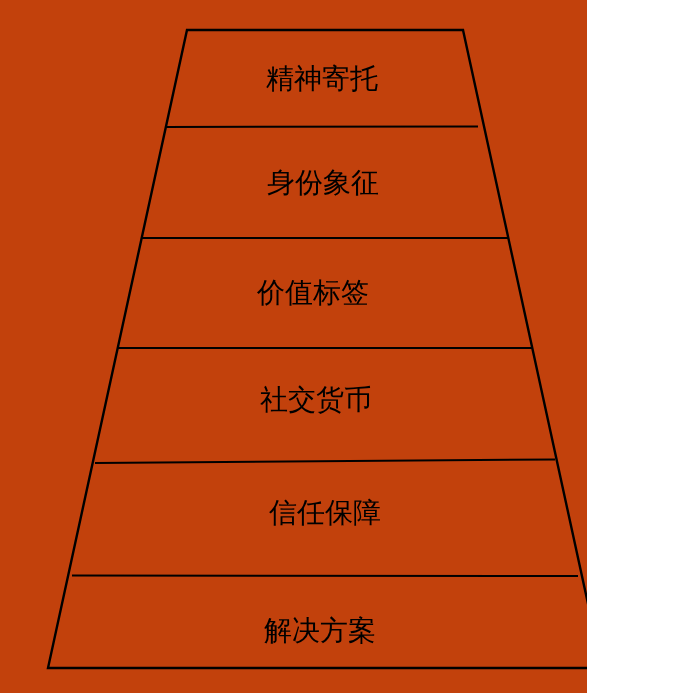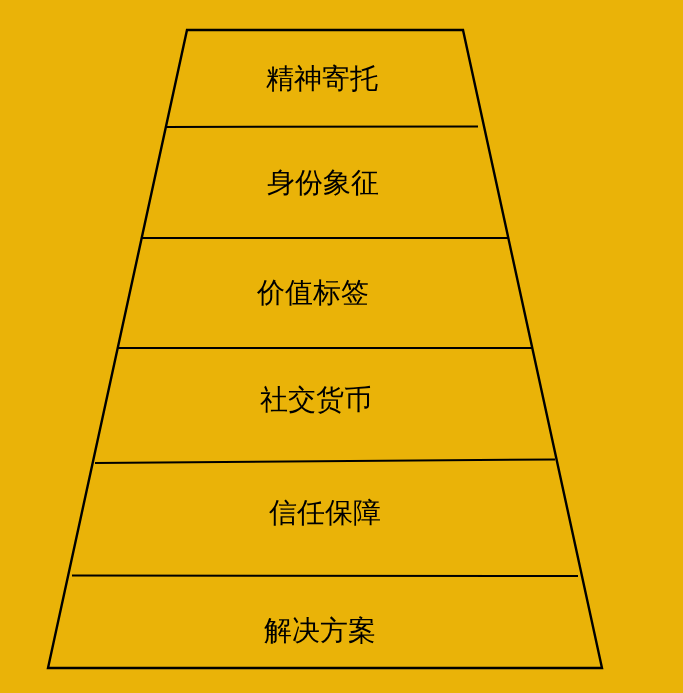--- a/index.html
+++ b/index.html
@@ -2,23 +2,23 @@
 <html><head>
 <meta charset="utf-8">
 <style>
   html, body {
     margin: 0;
     padding: 0;
     background: #ffffff;
   }
   .canvas {
     position: relative;
-    width: 683px;
+    width: 587px;
     height: 693px;
-    background: #eab308;
+    background: #c2410c;
     overflow: hidden;
   }
   .canvas svg {
     position: absolute;
     left: 0;
     top: 0;
   }
   .outline {
     fill: none;
     stroke: #000000;

